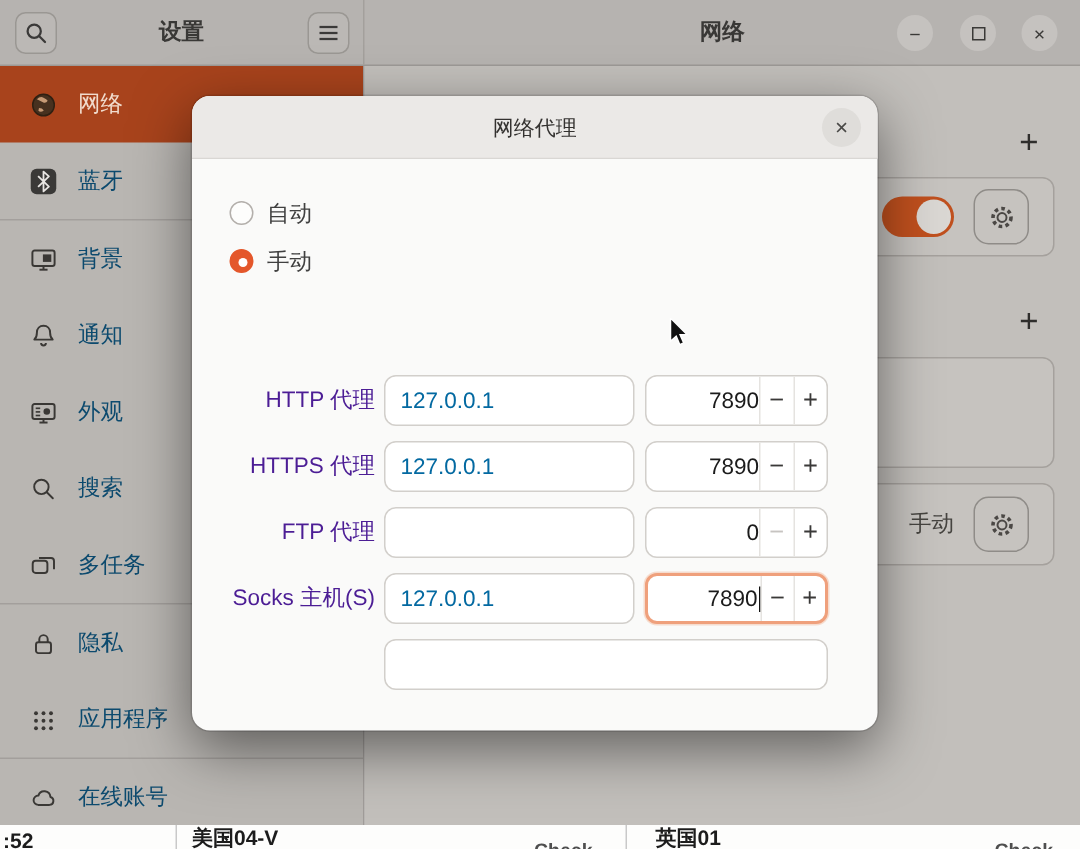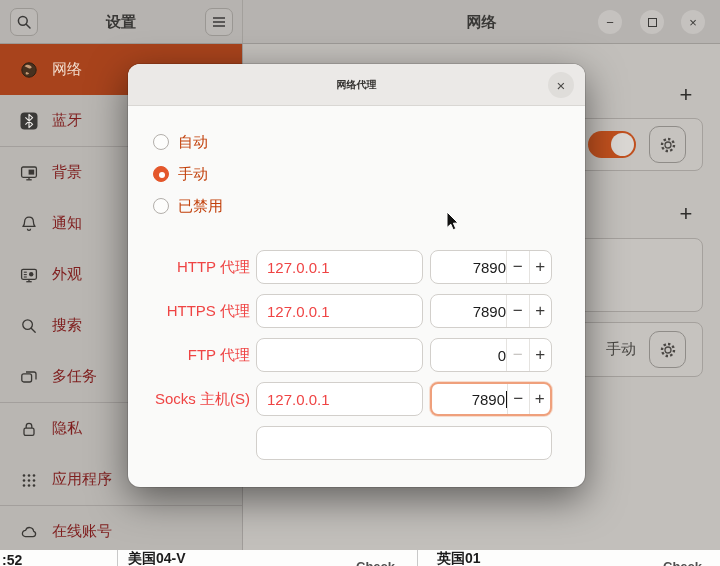--- a/index.html
+++ b/index.html
@@ -9,21 +9,21 @@
   
   .headerbar { position:absolute; left:0; top:0; width:720px; height:44px; background:#b6b3b0; border-bottom:1px solid #9d9a96; }
   .hb-left { position:absolute; left:0; top:0; width:243px; height:43px; border-right:1px solid #a3a09c; }
   .hb-title { position:absolute; top:0; width:100%; text-align:center; line-height:43px; font-size:15px; font-weight:bold; color:#393836; }
   .hb-right { position:absolute; left:243px; top:0; width:477px; height:43px; }
   .hb-btn { position:absolute; top:8px; width:28px; height:28px; border-radius:7px; background:#bbb8b5; border:1px solid #9a9793; display:flex; align-items:center; justify-content:center; }
   .win-ctl { position:absolute; top:10px; width:24px; height:24px; border-radius:50%; background:#c5c2bf; color:#3a3937; display:flex; align-items:center; justify-content:center; font-size:13px; line-height:1; }
   .max-glyph { width:9px; height:9px; border:1.3px solid #3a3937; display:inline-block; }
 
   .sidebar { position:absolute; left:0; top:44px; width:243px; height:506px; background:#b9b6b2; border-right:1px solid #a09c99; overflow:hidden; }
-  .sb-item { height:51px; display:flex; align-items:center; padding-left:20px; gap:14px; font-size:15px; color:#7f1d1d; }
+  .sb-item { height:51px; display:flex; align-items:center; padding-left:20px; gap:14px; font-size:15px; color:#0c4a6e; }
   .sb-item.selected { background:#a8431c; color:#f1dccd; }
   .sb-div { height:1px; background:#a39f9c; }
   .sb-icon { width:18px; height:18px; flex:0 0 18px; }
   .sb-icon svg { display:block; }
 
   .content { position:absolute; left:243px; top:44px; width:477px; height:506px; background:#c2bfbb; }
   .plus-btn { position:absolute; width:24px; height:24px; color:#2f2e2c; font-size:22px; line-height:24px; text-align:center; }
   .card { position:absolute; left:7px; width:453px; background:#c6c3bf; border:1px solid #a5a19d; border-radius:8px; display:flex; align-items:center; justify-content:flex-end; gap:13px; padding-right:16px; }
   .toggle { position:relative; width:48px; height:27px; border-radius:14px; background:#c0501e; }
   .toggle .knob { position:absolute; right:2px; top:2px; width:23px; height:23px; border-radius:50%; background:#dad7d3; }
@@ -32,34 +32,34 @@
 
   
   .bottom-strip { position:absolute; left:0; top:550px; width:720px; height:16px; background:#fdfdfc; overflow:hidden; }
   .bs-text { position:absolute; font-size:14px; font-weight:bold; color:#1c1c1c; white-space:nowrap; }
   .bs-check { position:absolute; font-size:13px; font-weight:bold; color:#4f4f4f; white-space:nowrap; }
   .bs-vline { position:absolute; top:0; width:1px; height:16px; background:#c9c9c9; }
 
   
   .dialog { position:absolute; left:128px; top:64px; width:457px; height:423px; background:#fafaf9; border-radius:12px; box-shadow:0 12px 38px rgba(0,0,0,.5), 0 0 0 1px rgba(0,0,0,.12); }
   .dlg-header { position:relative; height:42px; background:#ebe9e7; border-bottom:1px solid #d9d7d4; border-radius:12px 12px 0 0; }
-  .dlg-title { text-align:center; line-height:42px; font-size:10px; font-weight:bold; color:#343230; }
+  .dlg-title { text-align:center; line-height:42px; font-size:14px; font-weight:normal; color:#343230; }
   .dlg-close { position:absolute; right:11px; top:8px; width:26px; height:26px; border-radius:50%; background:#dfddda; color:#4a4947; font-size:15px; display:flex; align-items:center; justify-content:center; }
 
   .radio-group { position:absolute; left:25px; top:62px; }
   .radio-row { height:32px; display:flex; align-items:center; gap:9px; }
   .radio { width:16px; height:16px; border-radius:50%; border:1px solid #b3afab; background:#fdfdfc; position:relative; flex:0 0 16px; }
   .radio.on { background:#e4572b; border-color:#e4572b; }
   .radio.on::after { content:""; position:absolute; left:5px; top:5px; width:6px; height:6px; border-radius:50%; background:#fff; }
-  .radio-label { font-size:15px; color:#c2410c; }
+  .radio-label { font-size:15px; color:#404040; }
 
   .form { position:absolute; left:0; top:186px; width:457px; }
   .form-row { position:relative; height:34px; margin-bottom:10px; }
-  .f-label { position:absolute; left:0; top:0; width:122px; text-align:right; line-height:34px; font-size:15px; color:#ef4444; white-space:nowrap; }
-  .txt { position:absolute; left:128px; top:0; width:167px; height:34px; border:1px solid #d2cfcb; border-radius:8px; background:#fff; font-size:15px; color:#ef4444; padding:0 10px; outline:none; }
+  .f-label { position:absolute; left:0; top:0; width:122px; text-align:right; line-height:34px; font-size:15px; color:#4c1d95; white-space:nowrap; }
+  .txt { position:absolute; left:128px; top:0; width:167px; height:34px; border:1px solid #d2cfcb; border-radius:8px; background:#fff; font-size:15px; color:#0369a1; padding:0 10px; outline:none; }
   .txt.wide { width:296px; }
   .spin { position:absolute; left:302px; top:0; width:122px; height:34px; border:1px solid #d2cfcb; border-radius:8px; background:#fff; display:flex; align-items:stretch; overflow:hidden;padding-left:22px; }
   .spin.focused { border:2px solid #efa07c; box-shadow:0 0 0 1px rgba(235,130,80,.25); }
   .spin-val { width:53px; display:flex; align-items:center; justify-content:flex-end; font-size:15px; color:#1b1b1b; }
   .spin-btn { flex:1; display:flex; align-items:center; justify-content:center; font-size:17px; color:#3a3938; border-left:1px solid #e5e3e0; }
   .spin-btn.disabled { color:#c7c4c1; }
   .caret { display:inline-block; width:1px; height:17px; background:#111; margin-left:1px; }
 
   .cursor { position:absolute; left:446px; top:212px; }
 </style>
@@ -256,24 +256,20 @@
 
     <div class="radio-group">
       <div class="radio-row">
         <span class="radio"></span>
         <span class="radio-label">自动</span>
       </div>
       <div class="radio-row">
         <span class="radio on"></span>
         <span class="radio-label">手动</span>
       </div>
-      <div class="radio-row">
-        <span class="radio"></span>
-        <span class="radio-label">已禁用</span>
-      </div>
     </div>
 
     <div class="form">
       <div class="form-row">
         <span class="f-label">HTTP 代理</span>
         <input class="txt" value="127.0.0.1" style="">
         <div class="spin">
           <span class="spin-val">7890</span>
           <span class="spin-btn">−</span>
           <span class="spin-btn">+</span>

